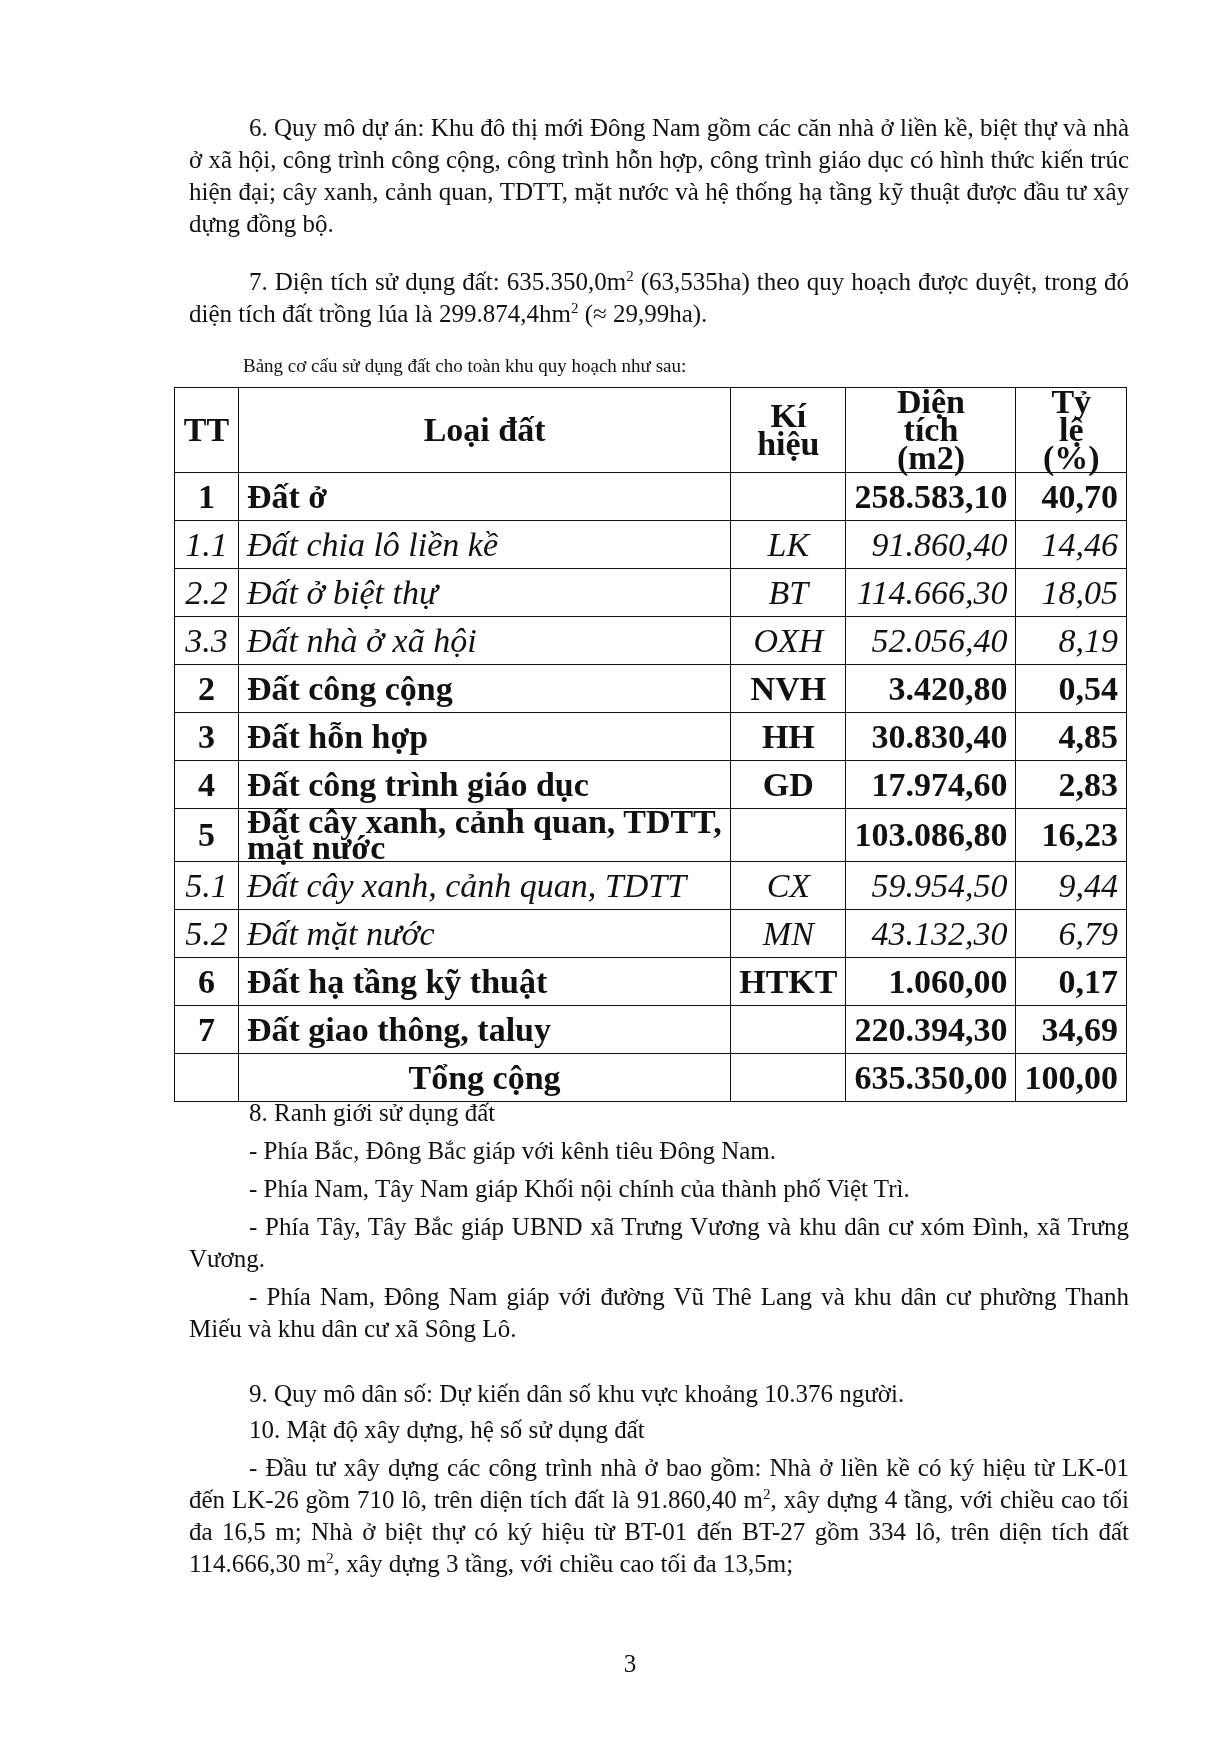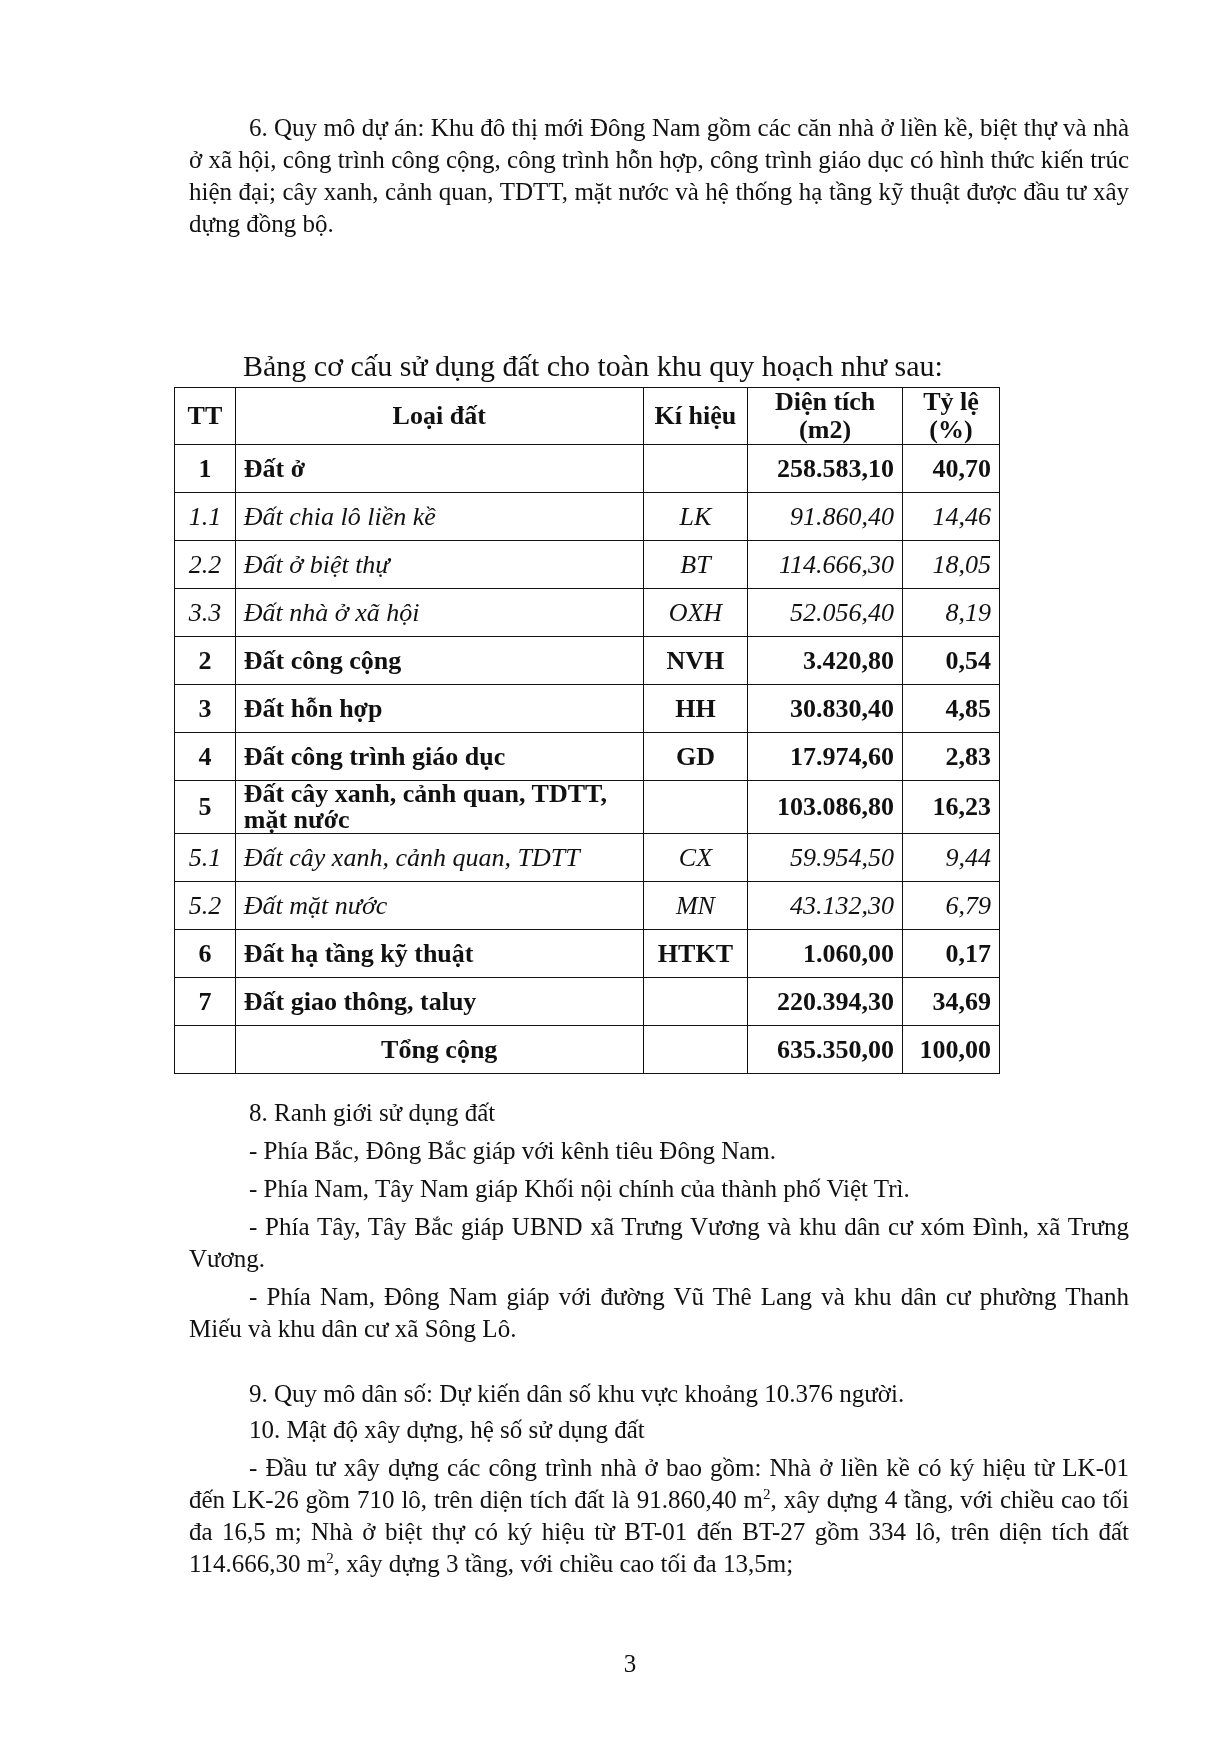--- a/index.html
+++ b/index.html
@@ -10,26 +10,26 @@
   }
   .page { position: absolute; left: 0; top: 0; width: 1218px; height: 1754px; }
   .block { position: absolute; left: 189px; width: 940px; font-size: 25px; line-height: 32px; text-align: justify; }
   .indent { text-indent: 60px; }
   .para { margin: 0 0 6px 0; }
   b { font-weight: normal; }
   sup { font-size: 15px; line-height: 0; vertical-align: super; }
 
   #sec-6 { top: 112px; }
   #sec-7 { top: 266px; }
-  #table-caption { position: absolute; left: 243px; top: 350px; font-size: 30px; line-height: 32px; }
+  #table-caption { position: absolute; left: 243px; top: 350px; font-size: 19px; line-height: 32px; }
 
   table.landuse {
     position: absolute; left: 174px; top: 387px;
-    border-collapse: collapse; font-size: 26px;
-    width: 826px;
+    border-collapse: collapse; font-size: 34px;
+    width: 953px;
   }
   table.landuse td, table.landuse th {
     border: 1.5px solid #111; padding: 0 8px; height: 47px; line-height: 26px;
   }
   table.landuse th { font-weight: bold; text-align: center; height: 52px; line-height: 28px; }
   col.c-tt { width: 64px; } col.c-name { width: 519px; } col.c-code { width: 109px; }
   col.c-area { width: 161px; } col.c-pct { width: 100px; }
   td.tt, td.code { text-align: center; }
   td.area, td.pct { text-align: right; }
   tr.main td { font-weight: bold; }
@@ -47,20 +47,26 @@
 
 <div class="page">
 
   <div class="block" id="sec-6">
     <p class="para indent">
       <b>6. Quy mô dự án:</b>
       <span>Khu đô thị mới Đông Nam gồm các căn nhà ở liền kề, biệt thự và nhà ở xã hội, công trình công cộng, công trình hỗn hợp, công trình giáo dục có hình thức kiến trúc hiện đại; cây xanh, cảnh quan, TDTT, mặt nước và hệ thống hạ tầng kỹ thuật được đầu tư xây dựng đồng bộ.</span>
     </p>
   </div>
 
+  <div class="block" id="sec-7">
+    <p class="para indent">
+      <b>7. Diện tích sử dụng đất:</b>
+      <span>635.350,0m</span><sup>2</sup><span> (63,535ha) theo quy hoạch được duyệt, trong đó diện tích đất trồng lúa là 299.874,4hm</span><sup>2</sup><span> (≈ 29,99ha).</span>
+    </p>
+  </div>
 
   <div id="table-caption">Bảng cơ cấu sử dụng đất cho toàn khu quy hoạch như sau:</div>
 
   <table class="landuse">
     <colgroup>
       <col class="c-tt">
         <col class="c-name">
         <col class="c-code">
         <col class="c-area">
         <col class="c-pct">

